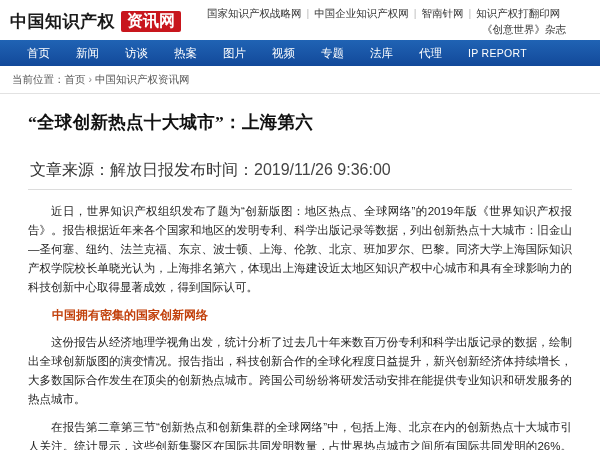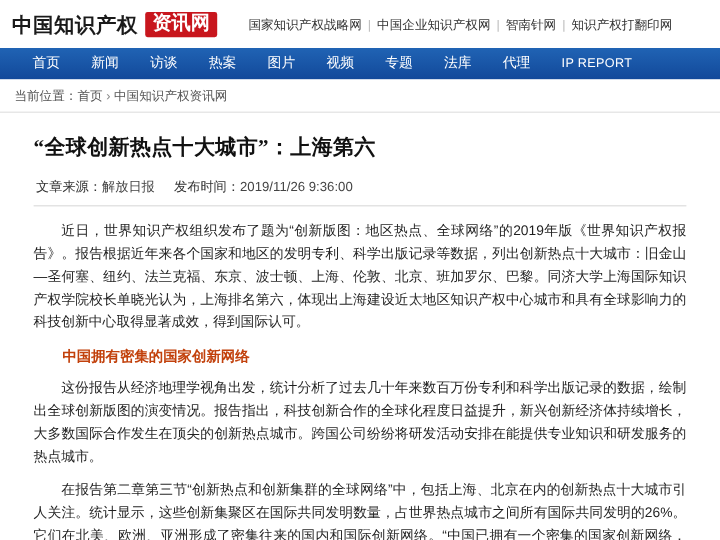--- a/index.html
+++ b/index.html
@@ -24,21 +24,21 @@
   
   .masthead {
     display: flex;
     align-items: center;
     padding: 6px 10px 4px 10px;
     height: 40px;
     box-sizing: border-box;
   }
   .logo-block {
     display: flex;
-    align-items: flex-start;
+    align-items: center;
     flex: 0 0 auto;
   }
   .logo-main {
     font-size: 17px;
     font-weight: bold;
     color: #1a1a1a;
     letter-spacing: 0.5px;
     font-family: "Liberation Serif", serif;
   }
   .logo-badge {
@@ -122,25 +122,24 @@
   .title {
     text-align: left;
     font-family: "Liberation Serif", serif;
     font-size: 17.5px;
     font-weight: bold;
     color: #111;
     margin: 16px 0 0 0;
     letter-spacing: 0.3px;
   }
   .meta {
-    margin-top: 14px;
-    font-size: 11px;
+    margin-top: 26px;
+    font-size: 16px;
     color: #444;
     display: flex;
-    gap: 16px;
     padding-left: 2px;
   }
   .meta span {
     white-space: nowrap;
   }
   .meta .label {
     color: #333;
   }
   .rule {
     border: none;
@@ -174,20 +173,23 @@
 <div class="page">
 
   <div class="masthead">
     <div class="logo-block">
       <span class="logo-main">中国知识产权</span>
       <span class="logo-badge">资讯网</span>
     </div>
     <div class="head-links">
       <span class="row">
         <a href="#">国家知识产权战略网</a><span class="sep">|</span><a href="#">中国企业知识产权网</a><span class="sep">|</span><a href="#">智南针网</a><span class="sep">|</span><a href="#">知识产权打翻印网</a>
+      </span>
+      <span class="row second">
+        <a href="#">《创意世界》杂志</a>
       </span>
     </div>
   </div>
 
   <div class="navbar">
     <div class="nav-item">首页</div>
     <div class="nav-item">新闻</div>
     <div class="nav-item">访谈</div>
     <div class="nav-item">热案</div>
     <div class="nav-item">图片</div>

